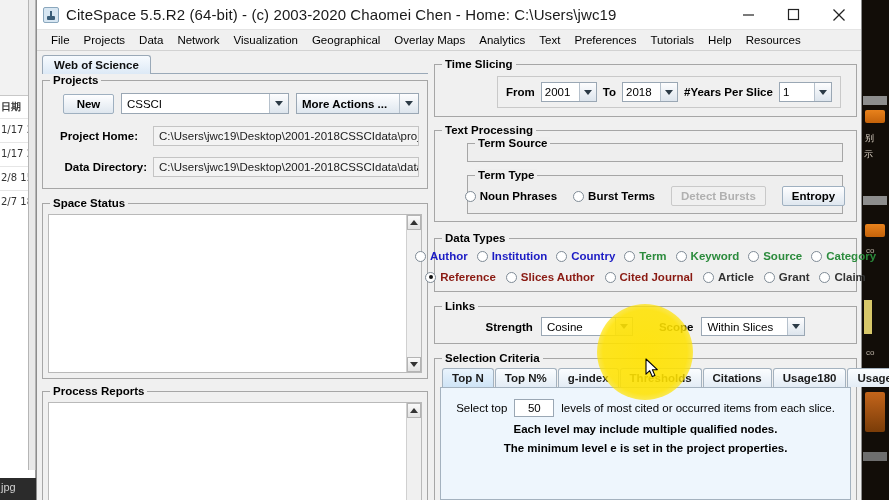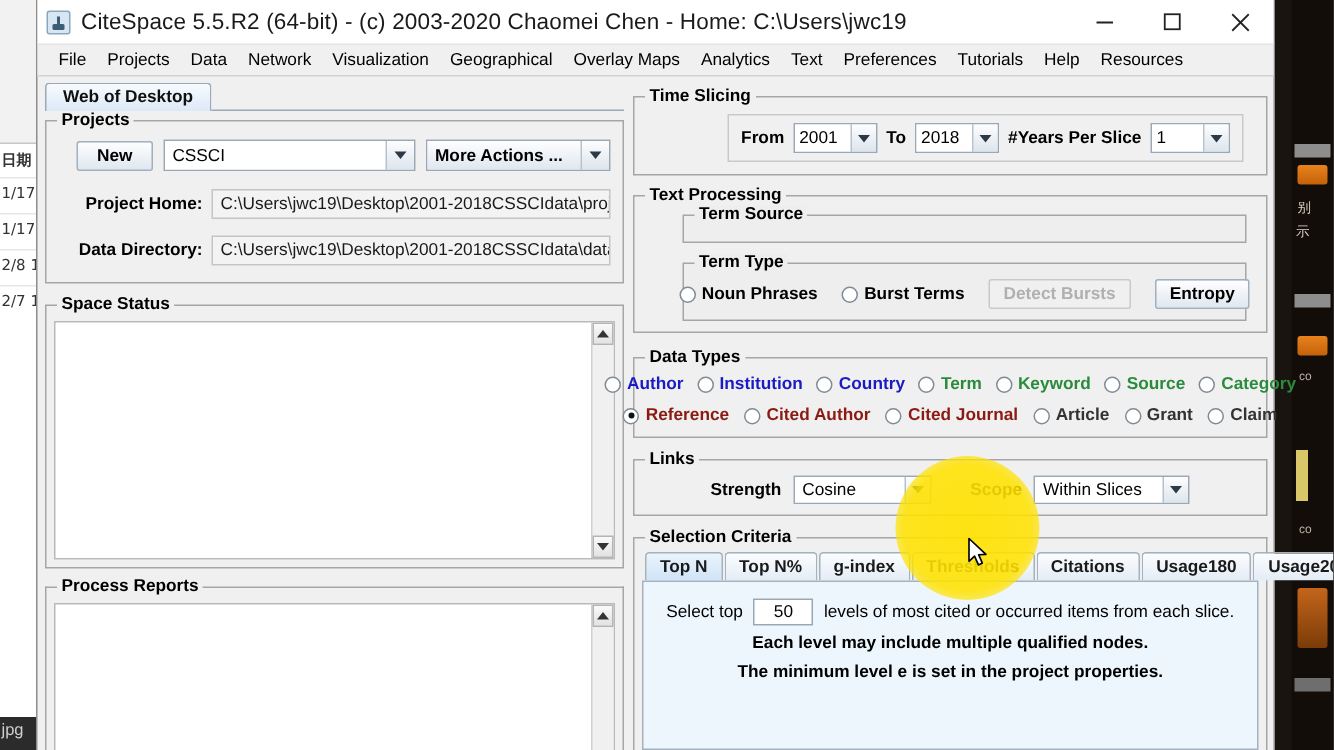--- a/index.html
+++ b/index.html
@@ -67,21 +67,21 @@
   .bg-left .foot span {
     position: absolute; left: 1px; top: 3px; font-size: 11px; color: #cfcfcf;
   }
   .bg-left-seam {
     position: absolute; left: 28px; top: 0; width: 8px; height: 470px;
     background: #e9e9e9; border-left: 1px solid #b5b5b5; border-right: 1px solid #b5b5b5;
   }
 
   
   #app {
-    position: absolute; left: 24px; top: 0;
+    position: absolute; left: 36px; top: 0;
     width: 826px; height: 500px;
     background: #f0f0f0;
     border-left: 1px solid #8d8d8d;
     border-right: 1px solid #8d8d8d;
     display: flex; flex-direction: column;
   }
 
   
   .titlebar {
     height: 30px; background: #ffffff;
@@ -365,21 +365,21 @@
       <div class="menuitem">Tutorials</div>
       <div class="menuitem">Help</div>
       <div class="menuitem">Resources</div>
     </div>
 
     <div class="body">
 
       <div class="left-pane">
 
         <div class="wos-tabstrip">
-          <div class="wos-tab">Web of Desktop</div>
+          <div class="wos-tab">Web of Science</div>
           <div class="wos-tabfill"></div>
         </div>
 
         <div class="grp" style="margin-top:6px;padding:12px 8px 8px 8px">
           <div class="grp-title">Projects</div>
 
           <div style="display:flex;align-items:center;gap:7px;margin-bottom:12px;padding-left:12px">
             <div class="btn" style="width:55px">New</div>
             <div class="combo" style="width:190px">
               <div class="val">CSSCI</div>
@@ -389,21 +389,21 @@
             </div>
             <div class="combo" style="width:139px">
               <div class="val" style="font-weight:bold;background:linear-gradient(180deg,#fefeff,#dfe7ef)">More Actions ...</div>
               <div class="arrow">
                   <i></i>
                 </div>
             </div>
           </div>
 
           <div style="display:flex;align-items:center;gap:6px;margin-bottom:11px">
-            <div class="lbl" style="width:96px;text-align:right">Project Home:</div>
+            <div class="lbl" style="width:96px;text-align:center">Project Home:</div>
             <div class="tfield" style="flex:1">C:\Users\jwc19\Desktop\2001-2018CSSCIdata\project</div>
           </div>
 
           <div style="display:flex;align-items:center;gap:6px;margin-bottom:3px">
             <div class="lbl" style="width:96px;text-align:right">Data Directory:</div>
             <div class="tfield" style="flex:1">C:\Users\jwc19\Desktop\2001-2018CSSCIdata\data</div>
           </div>
         </div>
 
 
@@ -522,21 +522,21 @@
             </div>
           </div>
 
           <div style="display:flex;align-items:center;gap:10px;justify-content:center">
             <div class="rdo">
               <span class="dot on"></span>
               <span class="t" style="color:#8a1a12">Reference</span>
             </div>
             <div class="rdo">
               <span class="dot"></span>
-              <span class="t" style="color:#8a1a12">Cited Author</span>
+              <span class="t" style="color:#8a1a12">Slices Author</span>
             </div>
             <div class="rdo">
               <span class="dot"></span>
               <span class="t" style="color:#8a1a12">Cited Journal</span>
             </div>
             <div class="rdo">
               <span class="dot"></span>
               <span class="t" style="color:#333333">Article</span>
             </div>
             <div class="rdo">

